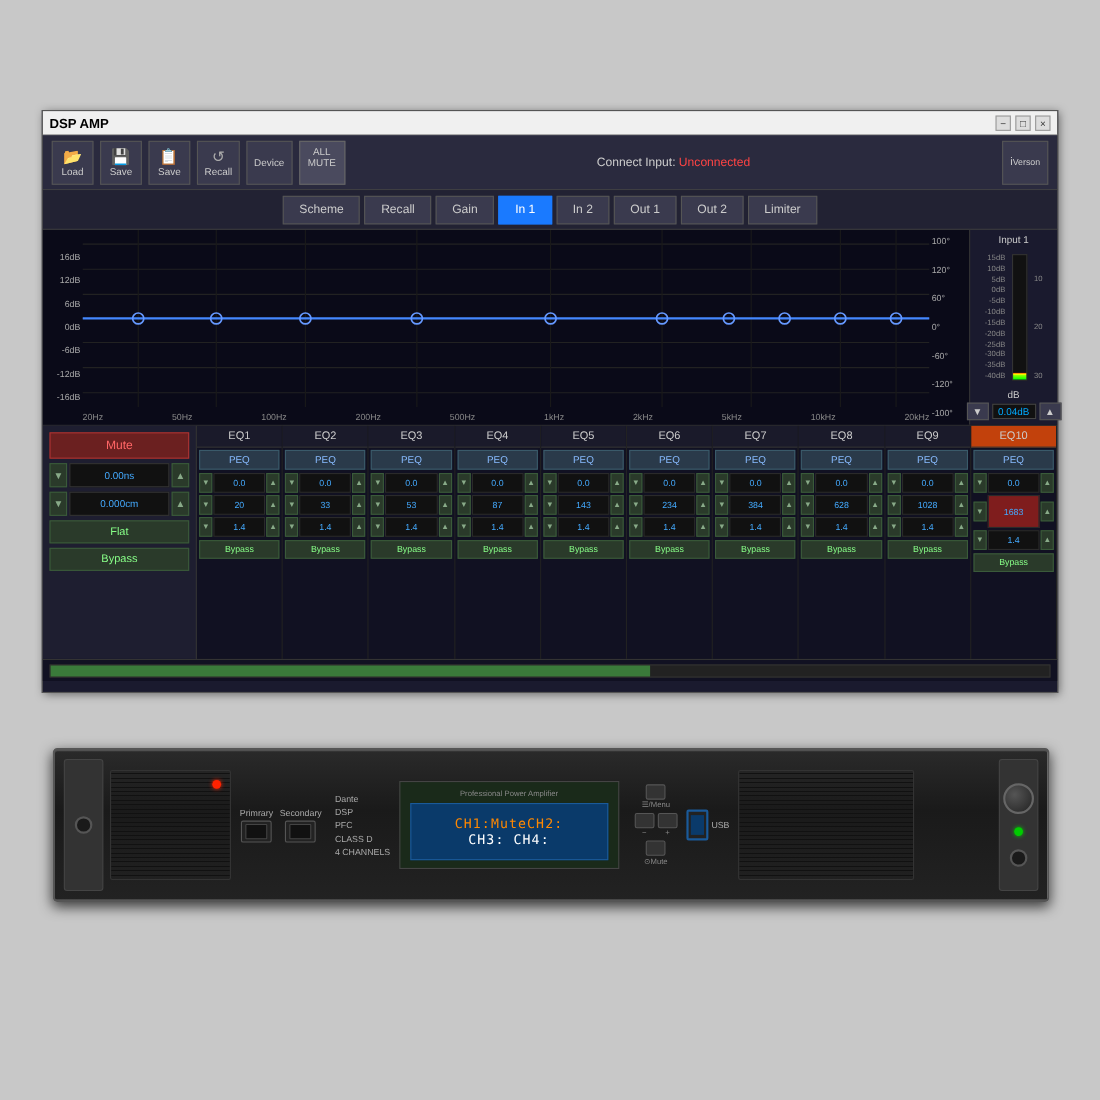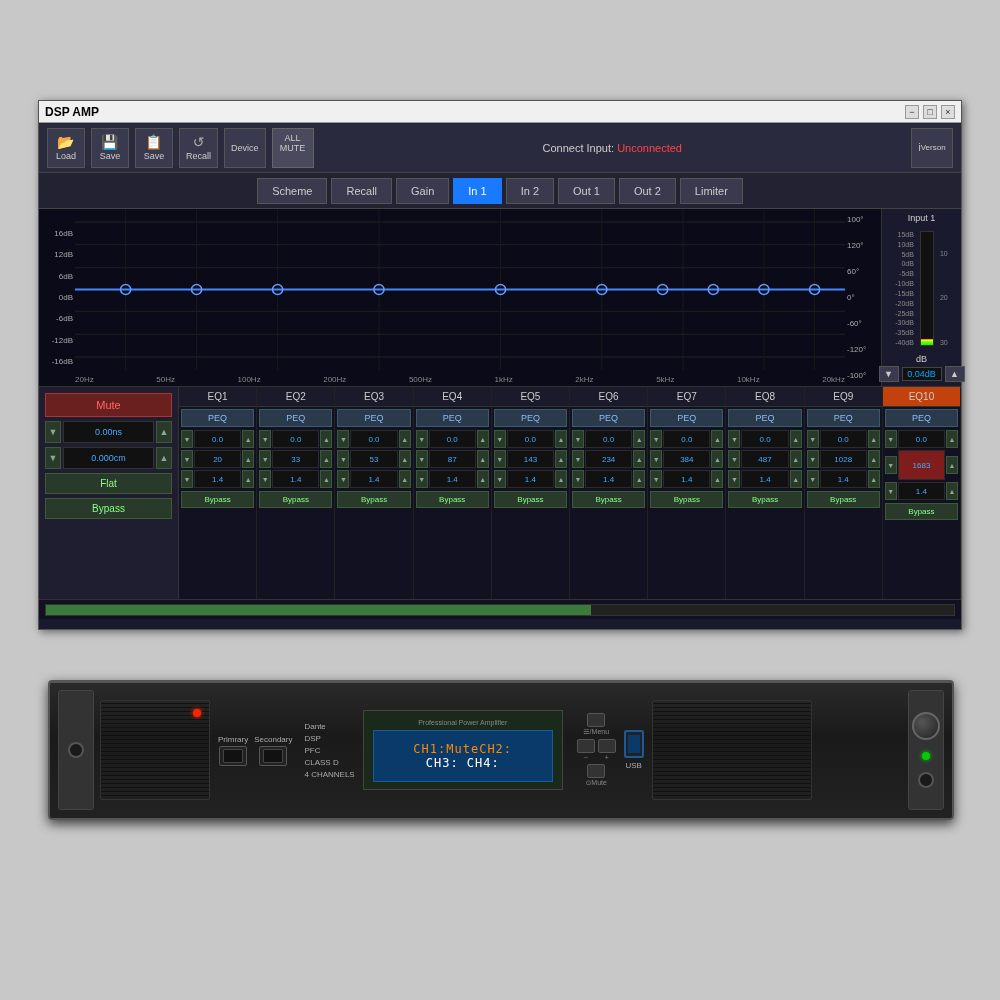--- a/index.html
+++ b/index.html
@@ -627,21 +627,21 @@
     }
     .ctrl-btn-group {
       display: flex;
       flex-direction: column;
       align-items: center;
       gap: 1px;
     }
 
     .usb-panel {
       display: flex;
-      flex-direction: column;
+      flex-direction: row;
       align-items: center;
       gap: 3px;
     }
     .usb-port {
       width: 20px;
       height: 28px;
       background: #222;
       border: 2px solid #1a5a9a;
       border-radius: 2px;
       display: flex;
@@ -1024,21 +1024,21 @@
             <div class="eq-col" style="flex: 1 1 0%; min-width: 76px; border-right: 1px solid rgb(34, 34, 34); display: flex; flex-direction: column;">
       <div class="eq-col-header" style="text-align:center;color:#ccc;font-size:10px;padding:4px 2px;background:#1a1a2a;border-bottom:1px solid #333;">EQ8</div>
       <div class="eq-type-btn" style="background:#2a3a4a;border:1px solid #3a5a6a;color:#8bf;font-size:9px;padding:3px 2px;cursor:pointer;text-align:center;margin:2px;">PEQ</div>
       <div class="eq-param-row" style="display:flex;align-items:center;padding:1px 2px;gap:1px;">
         <div class="eq-arrow-btn" style="background:#2a3a2a;border:1px solid #3a5a3a;color:#8a8;width:12px;height:18px;display:flex;align-items:center;justify-content:center;cursor:pointer;font-size:7px;">▼</div>
         <div class="eq-val" style="flex:1;background:#111;border:1px solid #2a2a2a;color:#4af;font-size:8px;text-align:center;height:18px;display:flex;align-items:center;justify-content:center;">0.0</div>
         <div class="eq-arrow-btn" style="background:#2a3a2a;border:1px solid #3a5a3a;color:#8a8;width:12px;height:18px;display:flex;align-items:center;justify-content:center;cursor:pointer;font-size:7px;">▲</div>
       </div>
       <div class="eq-param-row" style="display:flex;align-items:center;padding:1px 2px;gap:1px;">
         <div class="eq-arrow-btn" style="background:#2a3a2a;border:1px solid #3a5a3a;color:#8a8;width:12px;height:18px;display:flex;align-items:center;justify-content:center;cursor:pointer;font-size:7px;">▼</div>
-        <div class="eq-val" style="flex:1;background:#111;border:1px solid #2a2a2a;color:#4af;font-size:8px;text-align:center;height:18px;display:flex;align-items:center;justify-content:center;">487</div>
+        <div class="eq-val" style="flex:1;background:#111;border:1px solid #2a2a2a;color:#4af;font-size:8px;text-align:center;height:18px;display:flex;align-items:center;justify-content:center;">628</div>
         <div class="eq-arrow-btn" style="background:#2a3a2a;border:1px solid #3a5a3a;color:#8a8;width:12px;height:18px;display:flex;align-items:center;justify-content:center;cursor:pointer;font-size:7px;">▲</div>
       </div>
       <div class="eq-param-row" style="display:flex;align-items:center;padding:1px 2px;gap:1px;">
         <div class="eq-arrow-btn" style="background:#2a3a2a;border:1px solid #3a5a3a;color:#8a8;width:12px;height:18px;display:flex;align-items:center;justify-content:center;cursor:pointer;font-size:7px;">▼</div>
         <div class="eq-val" style="flex:1;background:#111;border:1px solid #2a2a2a;color:#4af;font-size:8px;text-align:center;height:18px;display:flex;align-items:center;justify-content:center;">1.4</div>
         <div class="eq-arrow-btn" style="background:#2a3a2a;border:1px solid #3a5a3a;color:#8a8;width:12px;height:18px;display:flex;align-items:center;justify-content:center;cursor:pointer;font-size:7px;">▲</div>
       </div>
       <div class="eq-bypass-btn" style="background:#2a3a2a;border:1px solid #3a5a3a;color:#8f8;font-size:8px;padding:3px;cursor:pointer;text-align:center;margin:2px;">Bypass</div>
     </div>
             <div class="eq-col" style="flex: 1 1 0%; min-width: 76px; border-right: 1px solid rgb(34, 34, 34); display: flex; flex-direction: column;">

